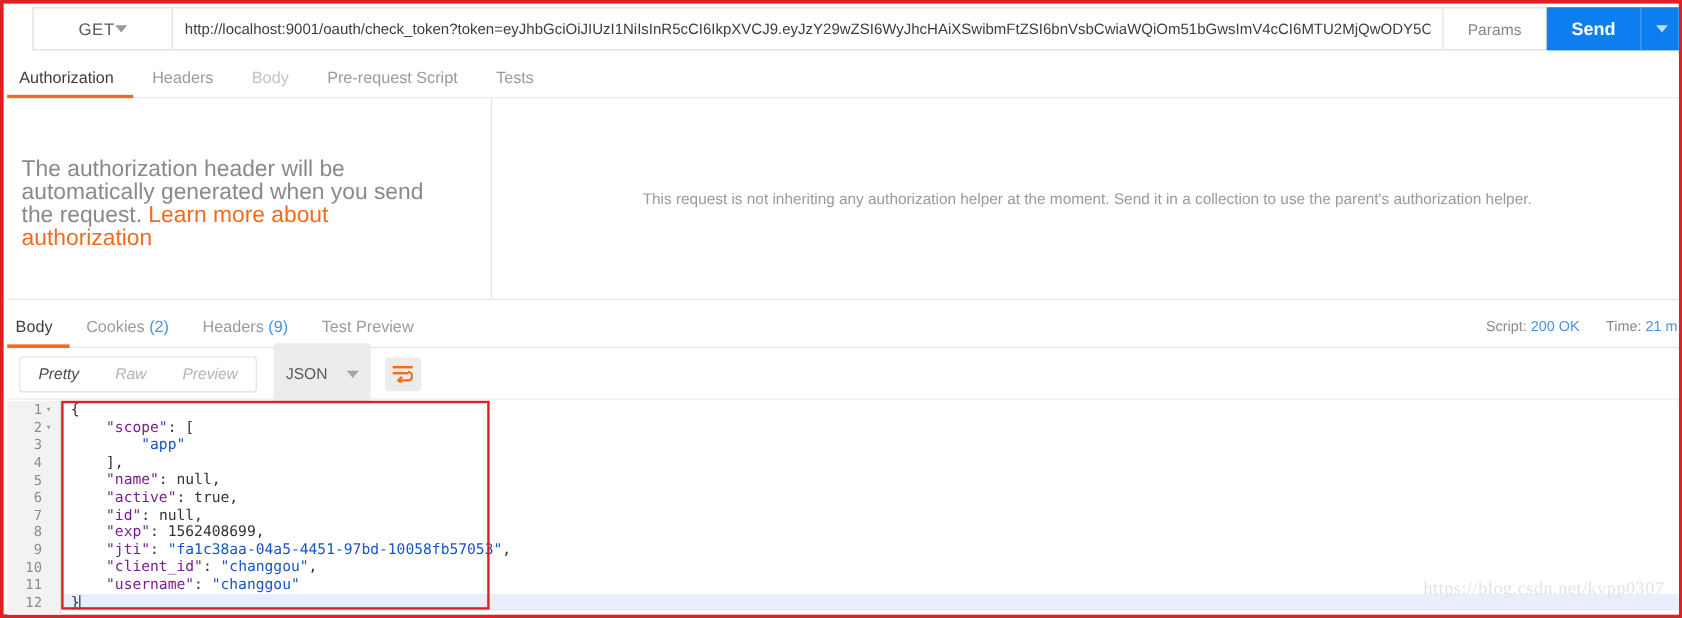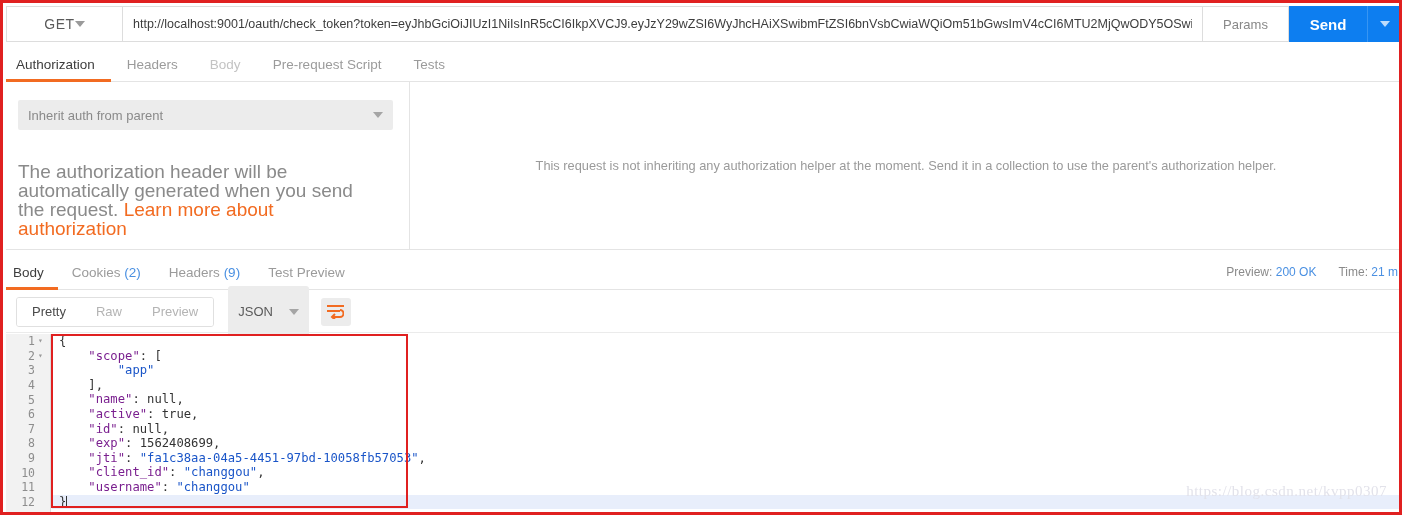--- a/index.html
+++ b/index.html
@@ -37,20 +37,21 @@
   }
   .method-box {
     width: 116px;
     display: flex;
     align-items: center;
     justify-content: center;
     border: 1px solid #dddddd;
     border-right: none;
     background: #ffffff;
     box-sizing: border-box;
+    margin-left: 21px;
   }
   .method-label {
     font-size: 14px;
     color: #5a5a5a;
     letter-spacing: .5px;
   }
   .caret {
     width: 0; height: 0;
     border-left: 5px solid transparent;
     border-right: 5px solid transparent;
@@ -254,20 +255,21 @@
     border-radius: 3px;
     overflow: hidden;
     height: 28px;
   }
   .fmt-item {
     display: flex; align-items: center;
     padding: 0 15px;
     font-size: 13px;
     color: #b4b4b4;
     background: #ffffff;
+    font-style: italic;
   }
   .fmt-item.active { color: #4a4a4a; }
   .json-select {
     margin-left: 14px;
     height: 28px;
     background: #ececec;
     border-radius: 3px;
     display: flex;
     align-items: center;
     gap: 16px;
@@ -390,24 +392,20 @@
   <div class="req-tabs">
     <div class="tab first active">Authorization</div>
     <div class="tab">Headers</div>
     <div class="tab dim">Body</div>
     <div class="tab">Pre-request Script</div>
     <div class="tab">Tests</div>
   </div>
 
   <div class="auth-area">
     <div class="auth-left">
-      <div class="auth-select">
-        <span>Inherit auth from parent</span>
-        <span class="sel-caret"></span>
-      </div>
       <div class="auth-desc">
         <span>The authorization header will be automatically generated when you send the request. </span><a class="link-orange">Learn more about authorization</a>
       </div>
     </div>
     <div class="auth-right">
       <div class="auth-right-msg">This request is not inheriting any authorization helper at the moment. Send it in a collection to use the parent's authorization helper.</div>
     </div>
   </div>
 
   <div class="resp-tabs">
@@ -420,21 +418,21 @@
     </div>
     <div class="rtab">
       <span>Headers</span>
       <span class="count-blue">(9)</span>
     </div>
     <div class="rtab">
       <span>Test Preview</span>
     </div>
     <div class="status-group">
       <div>
-        <span>Preview:</span>
+        <span>Script:</span>
         <span class="stat-val">200 OK</span>
       </div>
       <div>
         <span>Time:</span>
         <span class="stat-val">21 m</span>
       </div>
     </div>
   </div>
 
   <div class="fmt-bar">

